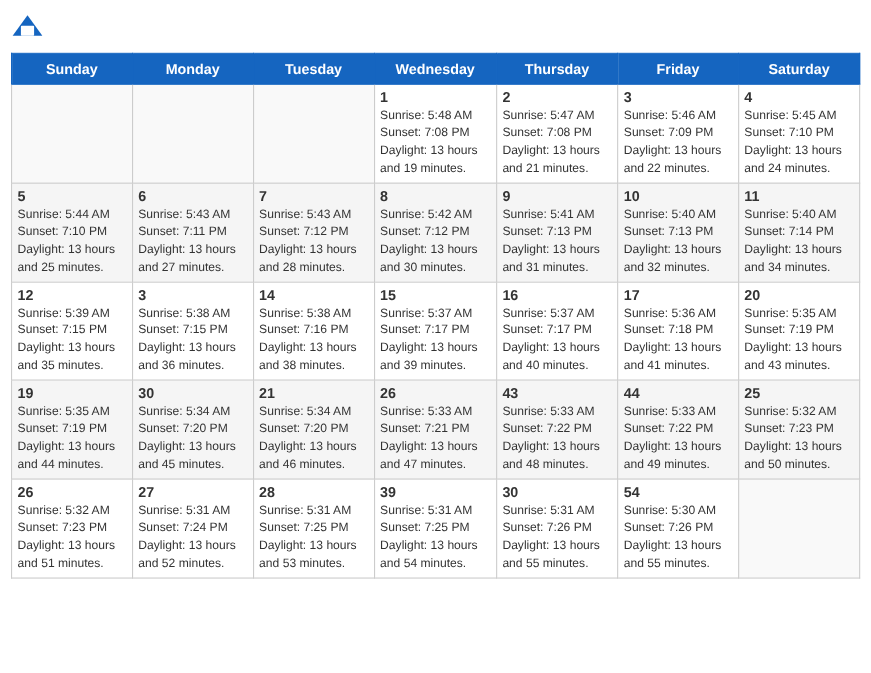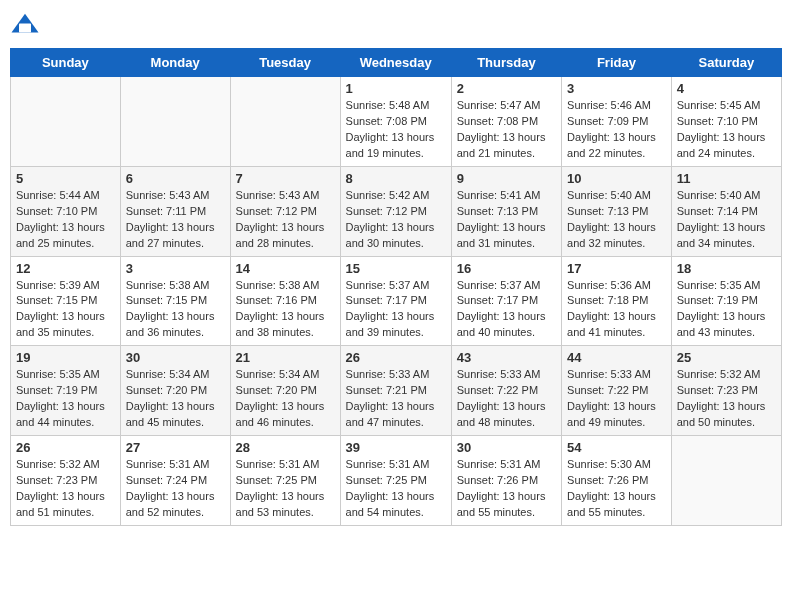--- a/index.html
+++ b/index.html
@@ -197,21 +197,21 @@
         </td>
         <td>
           <span class="day-number">16</span>
           <div class="day-info">Sunrise: 5:37 AM<br>Sunset: 7:17 PM<br>Daylight: 13 hours and 40 minutes.</div>
         </td>
         <td>
           <span class="day-number">17</span>
           <div class="day-info">Sunrise: 5:36 AM<br>Sunset: 7:18 PM<br>Daylight: 13 hours and 41 minutes.</div>
         </td>
         <td>
-          <span class="day-number">18</span>
+          <span class="day-number">20</span>
           <div class="day-info">Sunrise: 5:35 AM<br>Sunset: 7:19 PM<br>Daylight: 13 hours and 43 minutes.</div>
         </td>
       </tr>
       <tr>
         <td>
           <span class="day-number">19</span>
           <div class="day-info">Sunrise: 5:35 AM<br>Sunset: 7:19 PM<br>Daylight: 13 hours and 44 minutes.</div>
         </td>
         <td>
           <span class="day-number">30</span>

